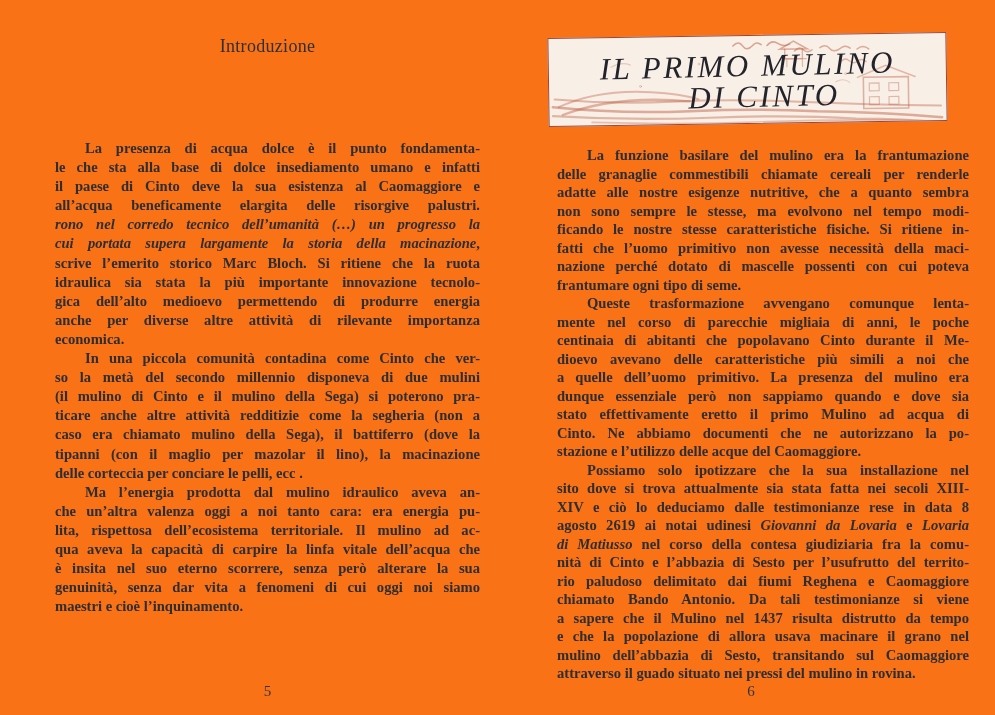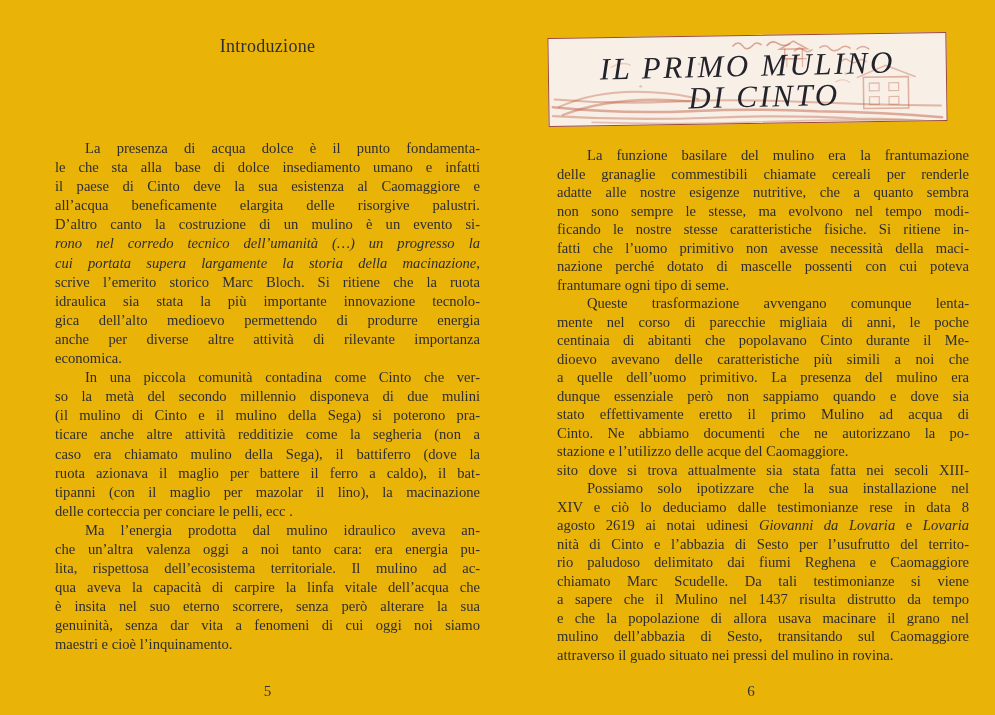--- a/index.html
+++ b/index.html
@@ -1,34 +1,34 @@
 <!DOCTYPE html>
 <html><head>
 <meta charset="utf-8">
 <style>
   html, body { margin: 0; padding: 0; background: #ffffff; }
   .spread {
     position: relative;
     width: 995px; height: 715px;
-    background: #eab308;
+    background: #f97316;
     font-family: "Liberation Serif", serif;
     color: #2d2d33;
     overflow: hidden;
   }
   .page { position: absolute; top: 0; height: 715px; }
   .page-left  { left: 55px;  width: 425px; }
   .page-right { left: 545px; width: 412px; }
 
   .heading {
     position: absolute; top: 36px; left: 0; width: 100%;
     text-align: center; font-size: 18px; letter-spacing: .3px;
     color: #2e2e36;
   }
 
-  .body-text { position: absolute; left: 0; width: 100%; font-size: 14.6px; }
+  .body-text { position: absolute; left: 0; width: 100%; font-size: 14.6px; font-weight: bold; }
   .page-left  .body-text { top: 139px; line-height: 19.1px; }
   .page-right .body-text { top: 146px; line-height: 18.5px; margin-left: 12px; }
 
   .para { margin: 0; }
   .line { text-align: justify; text-align-last: justify; }
   .line.last { text-align-last: left; }
   .line.first { text-indent: 30px; }
   .line i { font-style: italic; }
 
   .page-number {
@@ -66,36 +66,34 @@
 <div class="spread">
 
   <div class="page page-left">
     <div class="heading">Introduzione</div>
     <div class="body-text">
         <div class="para">
           <div class="line first"><span>La presenza di acqua dolce è il punto fondamenta-</span></div>
           <div class="line"><span>le che sta alla base di dolce insediamento umano e infatti</span></div>
           <div class="line"><span>il paese di Cinto deve la sua esistenza al Caomaggiore e</span></div>
           <div class="line"><span>all’acqua beneficamente elargita delle risorgive palustri.</span></div>
-          <div class="line"><span>D’altro canto la costruzione di un mulino è un evento si-</span></div>
           <div class="line"><i>rono nel corredo tecnico dell’umanità (…) un progresso la</i></div>
           <div class="line"><i>cui portata supera largamente la storia della macinazione</i><span>,</span></div>
           <div class="line"><span>scrive l’emerito storico Marc Bloch. Si ritiene che la ruota</span></div>
           <div class="line"><span>idraulica sia stata la più importante innovazione tecnolo-</span></div>
           <div class="line"><span>gica dell’alto medioevo permettendo di produrre energia</span></div>
           <div class="line"><span>anche per diverse altre attività di rilevante importanza</span></div>
           <div class="line last"><span>economica.</span></div>
         </div>
         <div class="para">
           <div class="line first"><span>In una piccola comunità contadina come Cinto che ver-</span></div>
           <div class="line"><span>so la metà del secondo millennio disponeva di due mulini</span></div>
           <div class="line"><span>(il mulino di Cinto e il mulino della Sega) si poterono pra-</span></div>
           <div class="line"><span>ticare anche altre attività redditizie come la segheria (non a</span></div>
           <div class="line"><span>caso era chiamato mulino della Sega), il battiferro (dove la</span></div>
-          <div class="line"><span>ruota azionava il maglio per battere il ferro a caldo), il bat-</span></div>
           <div class="line"><span>tipanni (con il maglio per mazolar il lino), la macinazione</span></div>
           <div class="line last"><span>delle corteccia per conciare le pelli, ecc .</span></div>
         </div>
         <div class="para">
           <div class="line first"><span>Ma l’energia prodotta dal mulino idraulico aveva an-</span></div>
           <div class="line"><span>che un’altra valenza oggi a noi tanto cara: era energia pu-</span></div>
           <div class="line"><span>lita, rispettosa dell’ecosistema territoriale. Il mulino ad ac-</span></div>
           <div class="line"><span>qua aveva la capacità di carpire la linfa vitale dell’acqua che</span></div>
           <div class="line"><span>è insita nel suo eterno scorrere, senza però alterare la sua</span></div>
           <div class="line"><span>genuinità, senza dar vita a fenomeni di cui oggi noi siamo</span></div>
@@ -160,27 +158,28 @@
           <div class="line"><span>mente nel corso di parecchie migliaia di anni, le poche</span></div>
           <div class="line"><span>centinaia di abitanti che popolavano Cinto durante il Me-</span></div>
           <div class="line"><span>dioevo avevano delle caratteristiche più simili a noi che</span></div>
           <div class="line"><span>a quelle dell’uomo primitivo. La presenza del mulino era</span></div>
           <div class="line"><span>dunque essenziale però non sappiamo quando e dove sia</span></div>
           <div class="line"><span>stato effettivamente eretto il primo Mulino ad acqua di</span></div>
           <div class="line"><span>Cinto. Ne abbiamo documenti che ne autorizzano la po-</span></div>
           <div class="line last"><span>stazione e l’utilizzo delle acque del Caomaggiore.</span></div>
         </div>
         <div class="para">
+          <div class="line first"><span>Possiamo solo ipotizzare che la sua installazione nel</span></div>
           <div class="line"><span>sito dove si trova attualmente sia stata fatta nei secoli XIII-</span></div>
-          <div class="line first"><span>Possiamo solo ipotizzare che la sua installazione nel</span></div>
           <div class="line"><span>XIV e ciò lo deduciamo dalle testimonianze rese in data 8</span></div>
           <div class="line"><span>agosto 2619 ai notai udinesi </span><i>Giovanni da Lovaria</i><span> e </span><i>Lovaria</i></div>
+          <div class="line"><i>di Matiusso</i><span> nel corso della contesa giudiziaria fra la comu-</span></div>
           <div class="line"><span>nità di Cinto e l’abbazia di Sesto per l’usufrutto del territo-</span></div>
           <div class="line"><span>rio paludoso delimitato dai fiumi Reghena e Caomaggiore</span></div>
-          <div class="line"><span>chiamato Marc Scudelle. Da tali testimonianze si viene</span></div>
+          <div class="line"><span>chiamato Bando Antonio. Da tali testimonianze si viene</span></div>
           <div class="line"><span>a sapere che il Mulino nel 1437 risulta distrutto da tempo</span></div>
           <div class="line"><span>e che la popolazione di allora usava macinare il grano nel</span></div>
           <div class="line"><span>mulino dell’abbazia di Sesto, transitando sul Caomaggiore</span></div>
           <div class="line last"><span>attraverso il guado situato nei pressi del mulino in rovina.</span></div>
         </div>
       </div>
     <div class="page-number">6</div>
   </div>
 
 </div>

